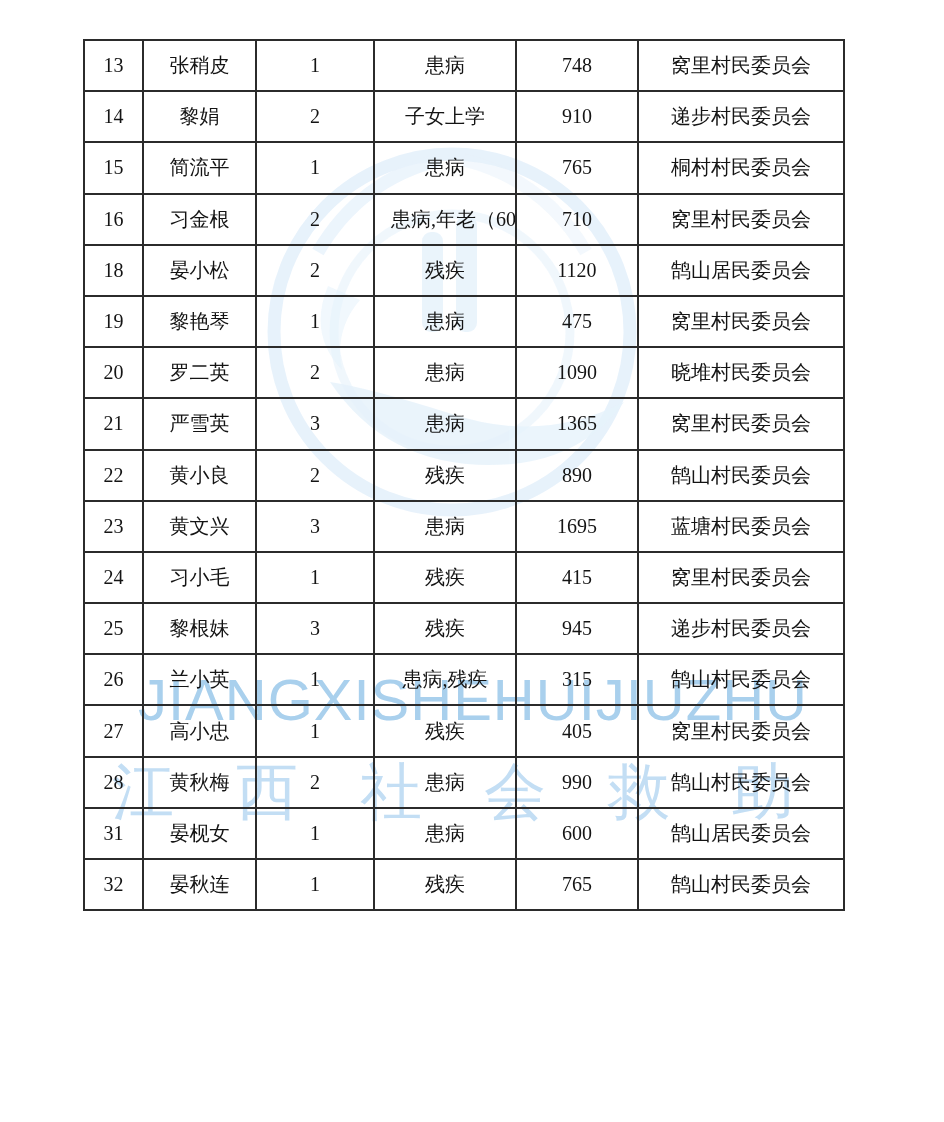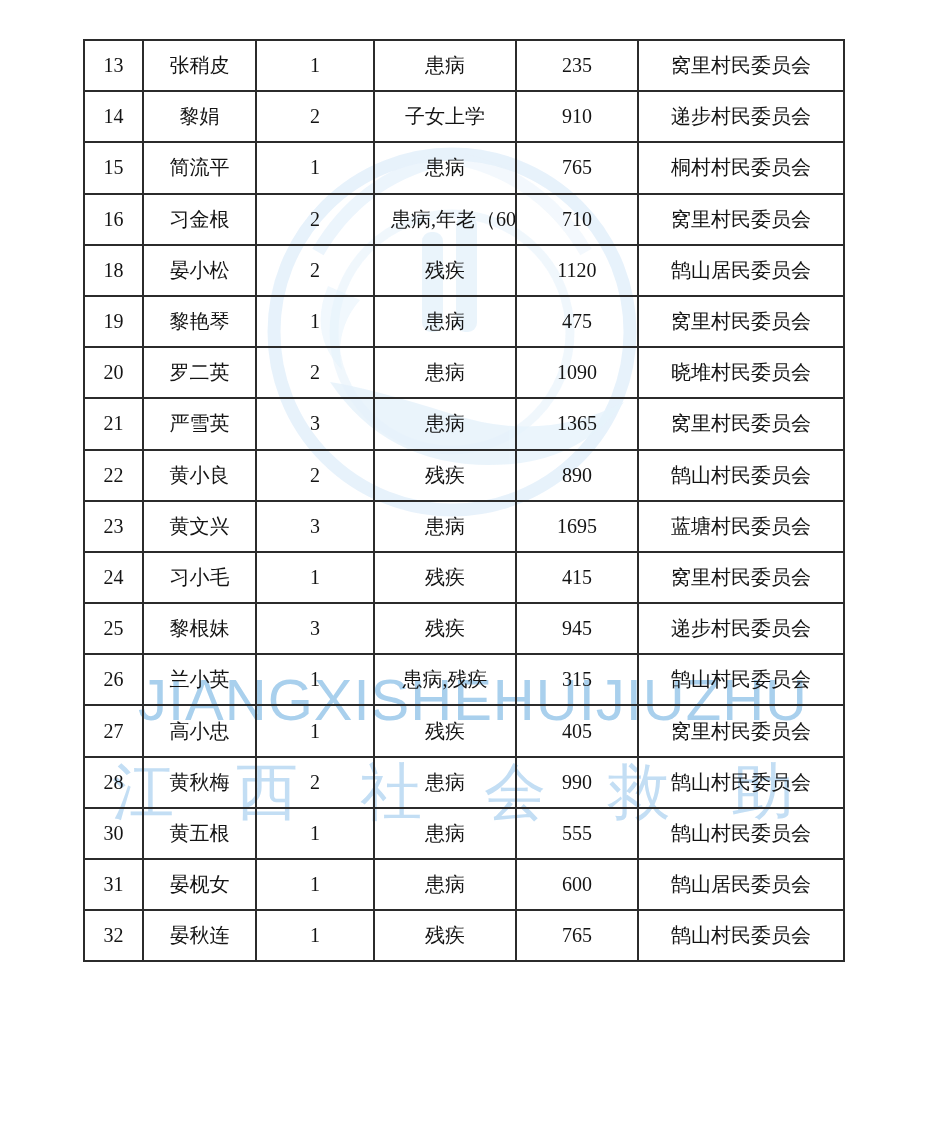--- a/index.html
+++ b/index.html
@@ -77,21 +77,21 @@
       <col style="width:142px">
       <col style="width:122px">
       <col style="width:206px">
     </colgroup>
     <tbody>
         <tr>
           <td>13</td>
           <td>张稍皮</td>
           <td>1</td>
           <td>患病</td>
-          <td>235</td>
+          <td>748</td>
           <td>窝里村民委员会</td>
         </tr>
         <tr>
           <td>14</td>
           <td>黎娟</td>
           <td>2</td>
           <td>子女上学</td>
           <td>910</td>
           <td>递步村民委员会</td>
         </tr>
@@ -193,28 +193,20 @@
         </tr>
         <tr>
           <td>28</td>
           <td>黄秋梅</td>
           <td>2</td>
           <td>患病</td>
           <td>990</td>
           <td>鹄山村民委员会</td>
         </tr>
         <tr>
-          <td>30</td>
-          <td>黄五根</td>
-          <td>1</td>
-          <td>患病</td>
-          <td>555</td>
-          <td>鹄山村民委员会</td>
-        </tr>
-        <tr>
           <td>31</td>
           <td>晏枧女</td>
           <td>1</td>
           <td>患病</td>
           <td>600</td>
           <td>鹄山居民委员会</td>
         </tr>
         <tr>
           <td>32</td>
           <td>晏秋连</td>

